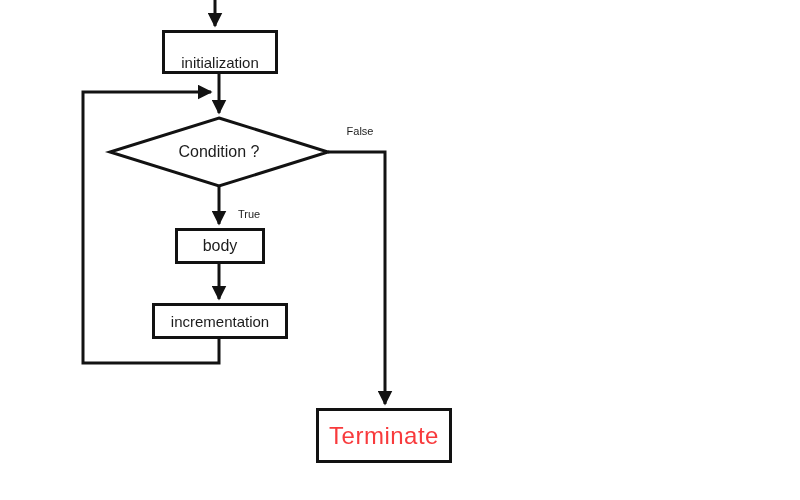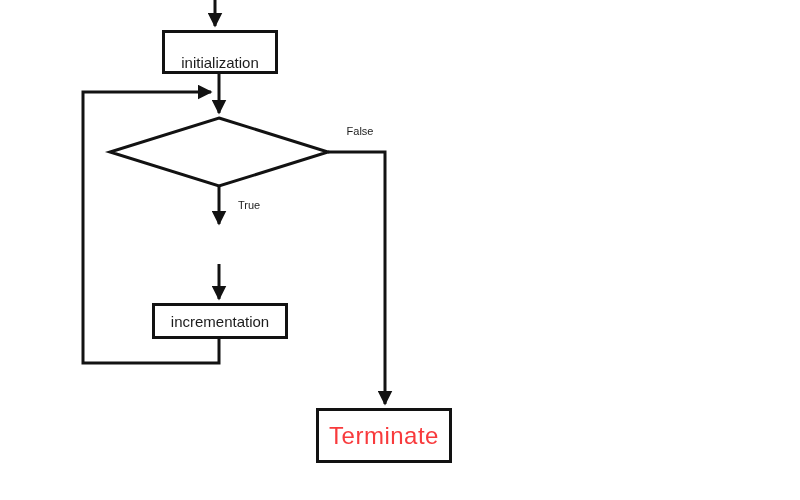--- a/index.html
+++ b/index.html
@@ -59,21 +59,21 @@
     font-size: 16px;
     color: #1c1c1c;
     line-height: 20px;
   }
   .edge-label {
     position: absolute;
     font-size: 11px;
     color: #1c1c1c;
   }
   .label-false { left: 336px; top: 125px; width: 48px; text-align: center; }
-  .label-true  { left: 238px; top: 199px; }
+  .label-true  { left: 238px; top: 208px; }
 </style>
 </head>
 <body>
 
 <div id="canvas">
 
   <svg id="connectors" viewBox="0 0 800 500" xmlns="http://www.w3.org/2000/svg">
     <defs>
       <marker id="arrow" viewBox="0 0 10 10" refX="9" refY="5" markerWidth="5" markerHeight="5" orient="auto-start-reverse">
         <path d="M 0 0 L 10 5 L 0 10 z" fill="#121212"></path>
@@ -92,21 +92,25 @@
 
     <polyline class="edge" points="328,152 385,152 385,404" marker-end="url(#arrow)"></polyline>
 
     <polygon class="shape" points="219,118 328,152 219,186 110,152"></polygon>
   </svg>
 
   <div class="node node-initialization">
     <span>initialization</span>
   </div>
 
+  <div class="diamond-label">Condition ?</div>
 
+  <div class="node node-body">
+    <span>body</span>
+  </div>
 
   <div class="node node-incrementation">
     <span>incrementation</span>
   </div>
 
   <div class="node node-terminate">
     <span>Terminate</span>
   </div>
 
   <div class="edge-label label-false">False</div>

